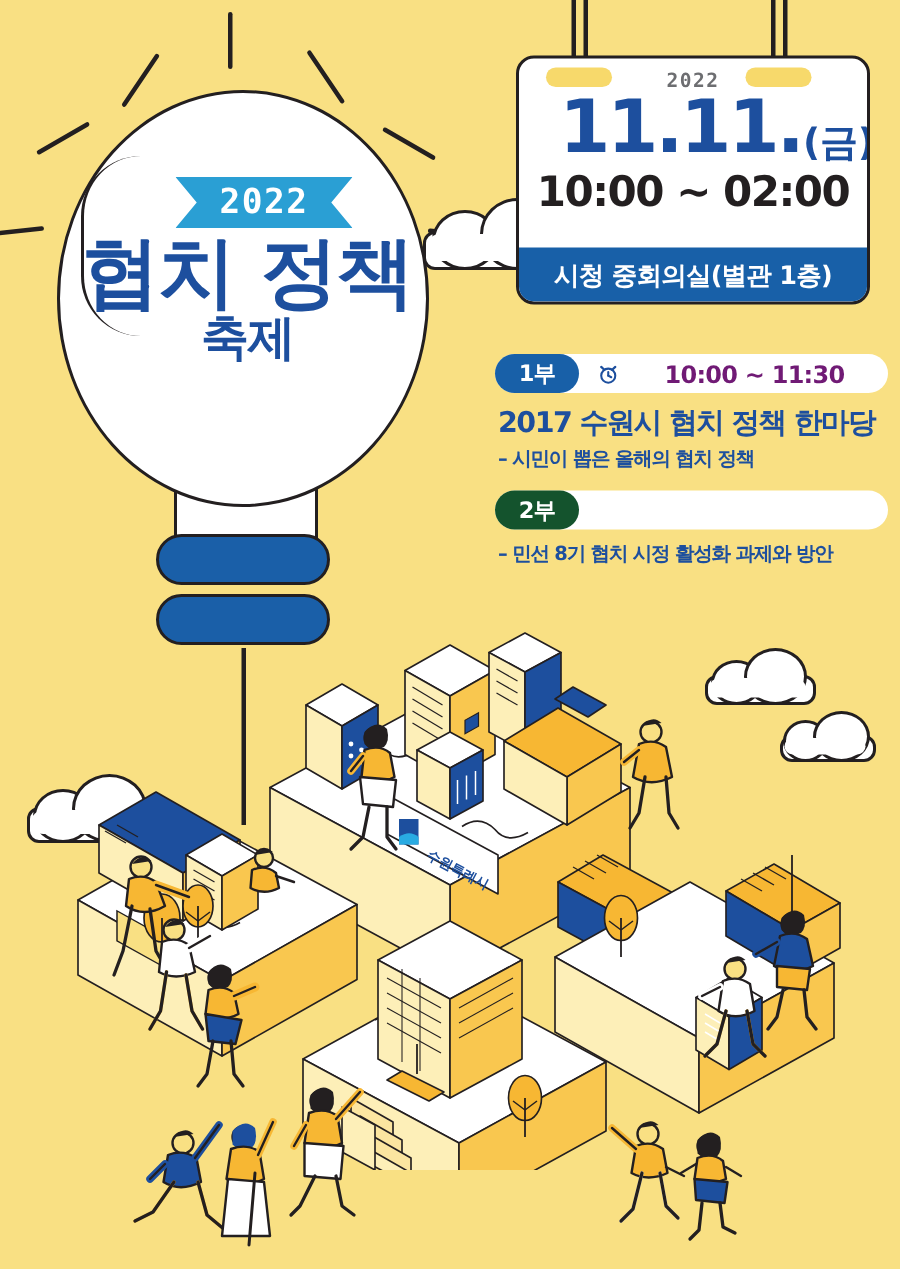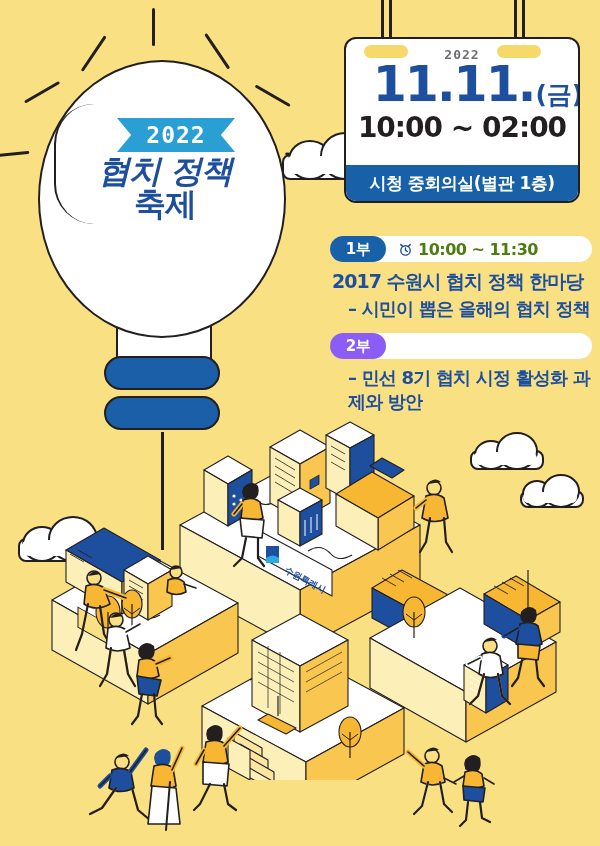--- a/index.html
+++ b/index.html
@@ -46,21 +46,21 @@
     color:#FFFFFF;font-weight:bold;font-size:23px;letter-spacing:1px;
     font-family:"DejaVu Sans Mono","Liberation Mono",monospace;
   }
 
   .bulb-title{
     position:absolute;left:40px;top:155px;width:250px;z-index:7;
     text-align:center;color:#1D4F9E;font-weight:bold;line-height:1.04;
     letter-spacing:-1px;
   }
   .bt-l1{font-size:40px;}
-  .bt-l2{font-size:32px;font-style:italic;}
+  .bt-l2{font-size:52px;}
   .bt-l3{font-size:32px;}
 
   
   .ray{position:absolute;background:#231F20;width:2.5px;border-radius:2px;}
 
   
   .cloud{position:absolute;}
   .cloud span{position:absolute;background:#FFFFFF;border:2px solid #231F20;border-radius:50%;}
   .cloud .base{border-radius:8px;}
 
@@ -101,31 +101,32 @@
   .prog{position:absolute;left:330px;top:236px;width:262px;z-index:8;}
   .prow{
     height:26px;background:#FFFFFF;border-radius:13px;display:flex;align-items:center;
     margin-bottom:7px;
   }
   .badge{
     width:56px;height:26px;border-radius:13px;display:flex;align-items:center;justify-content:center;
     color:#FFFFFF;font-weight:bold;font-size:15px;flex:0 0 auto;letter-spacing:-0.5px;
   }
   .badge.b-dark{background:#1860A8;}
-  .badge.b-light{background:#8b5cf6;}
+  .badge.b-light{background:#14532d;}
   .ptime{
-    color:#4d7c0f;font-weight:bold;font-size:16px;margin-left:12px;display:flex;align-items:center;
+    color:#701a75;font-weight:bold;font-size:16px;margin-left:12px;display:flex;align-items:center;
     letter-spacing:-0.5px;
+    gap:25px;
   }
   .clock-ico{margin-right:5px;display:inline-flex;}
   .ptitle{
     color:#1D4F9E;font-weight:bold;font-size:19px;letter-spacing:-1px;margin:3px 0 2px 2px;
   }
   .pdesc{
-    color:#1D4F9E;font-weight:bold;font-size:18px;letter-spacing:-0.8px;margin:0 0 12px 18px;
+    color:#1D4F9E;font-weight:bold;font-size:13px;letter-spacing:-0.8px;margin:0 0 12px 2px;
   }
 
   
   .city{position:absolute;left:0;top:400px;width:600px;height:380px;z-index:5;}
   .sign-text{font-size:9px;font-weight:bold;fill:#1D4F9E;}
 </style>
 </head>
 <body>
 
 <div class="poster">

